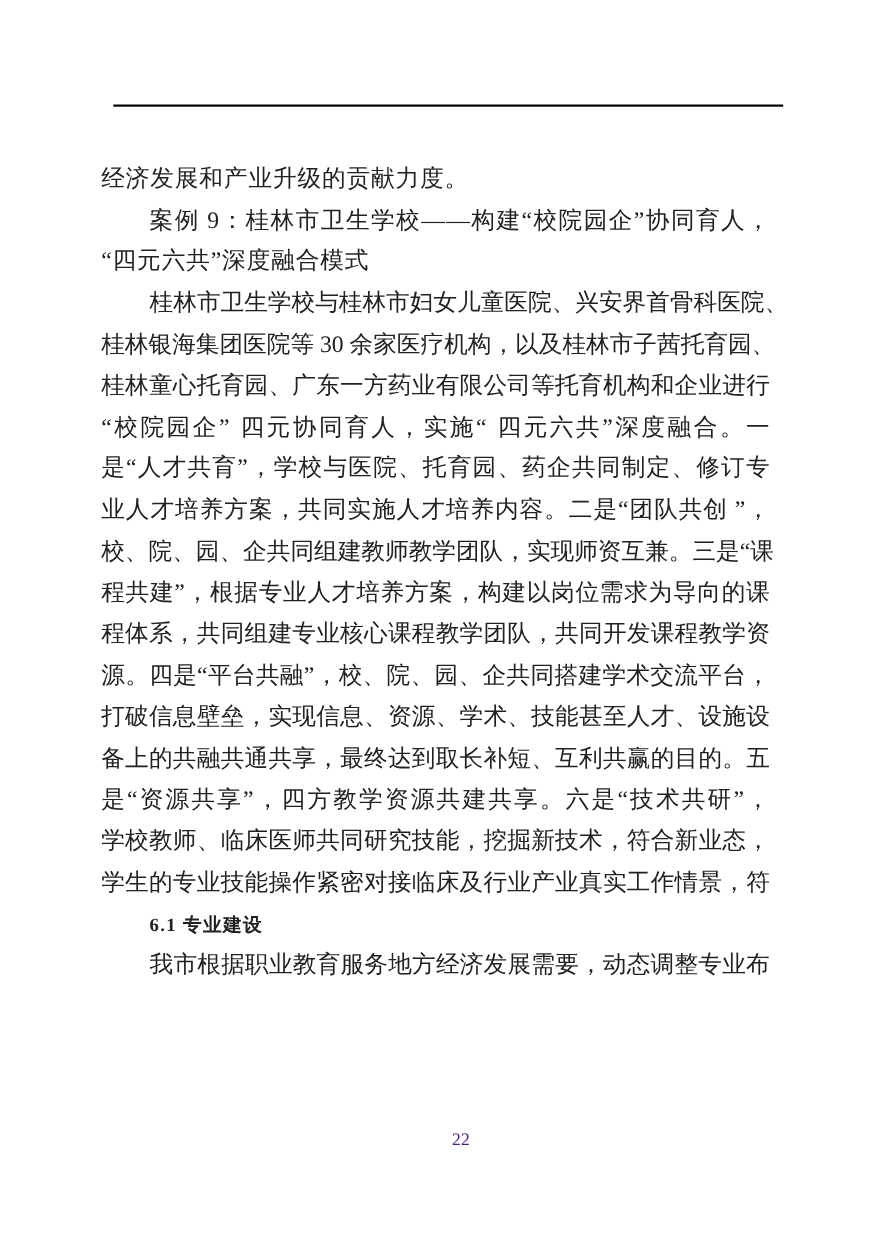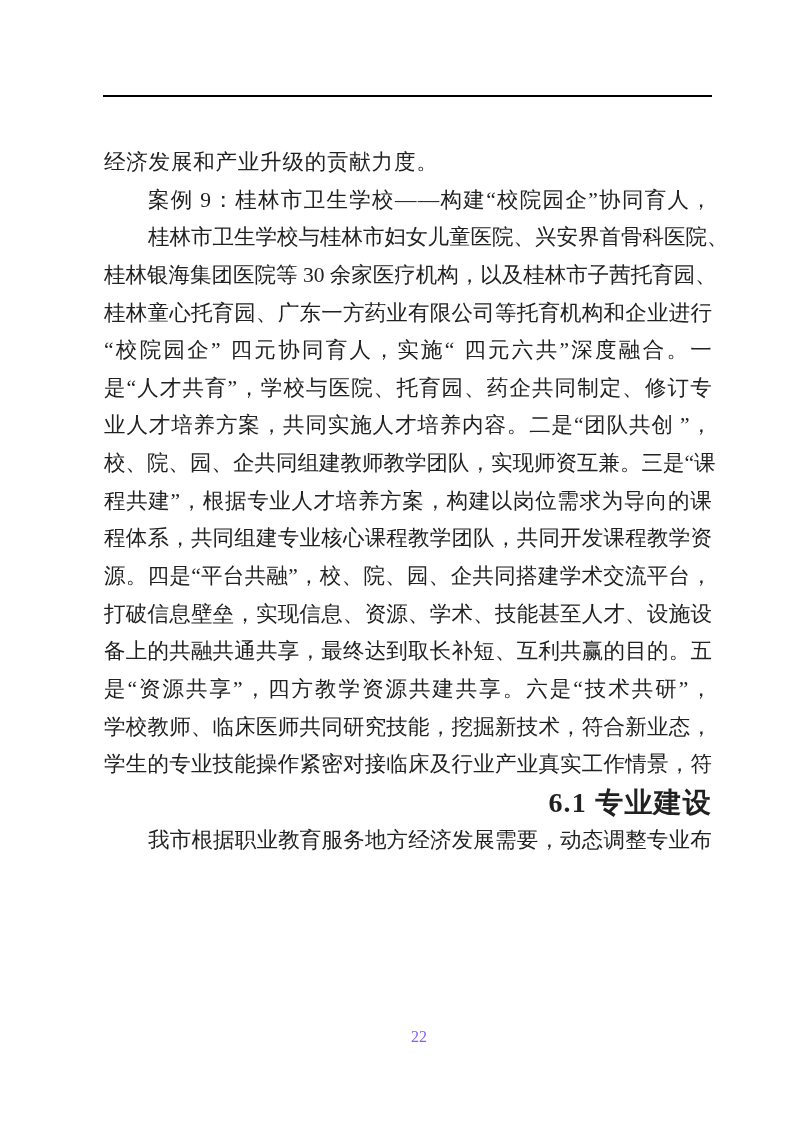--- a/index.html
+++ b/index.html
@@ -18,21 +18,21 @@
   .header-rule {
     position: absolute;
     left: 103px;
     top: 95px;
     width: 609px;
     height: 2px;
     background: #000000;
   }
   .text-block {
     position: absolute;
-    left: 104px;
+    left: 92px;
     top: 144px;
     width: 608px;
   }
   .line {
     height: 37.65px;
     line-height: 37.65px;
     font-size: 21.5px;
     color: #212121;
     letter-spacing: 0.8px;
     white-space: pre;
@@ -42,33 +42,32 @@
     justify-content: space-between;
     align-items: baseline;
     letter-spacing: 0;
     white-space: normal;
   }
   .line.indent {
     padding-left: 44px;
   }
   .line.bold {
     font-weight: bold;
-    font-size: 28px;
+    font-size: 17px;
     letter-spacing: 1.2px;
-    text-align: right;
   }
   .page-number {
     position: absolute;
     left: 0;
     right: 0;
     top: 1028px;
     padding-left: 38px;
     text-align: center;
     font-size: 16px;
-    color: #8b5cf6;
+    color: #4c1d95;
     font-family: "Liberation Serif", serif;
   }
 </style>
 </head>
 <body>
 
 <div class="page">
   <div class="header-rule"></div>
   <div class="text-block">
       <div class="line">经济发展和产业升级的贡献力度。</div>
@@ -94,20 +93,21 @@
         <span>院</span>
         <span>园</span>
         <span>企</span>
         <span>”</span>
         <span>协</span>
         <span>同</span>
         <span>育</span>
         <span>人</span>
         <span>，</span>
       </div>
+      <div class="line">“四元六共”深度融合模式</div>
       <div class="line justify indent">
         <span>桂</span>
         <span>林</span>
         <span>市</span>
         <span>卫</span>
         <span>生</span>
         <span>学</span>
         <span>校</span>
         <span>与</span>
         <span>桂</span>

